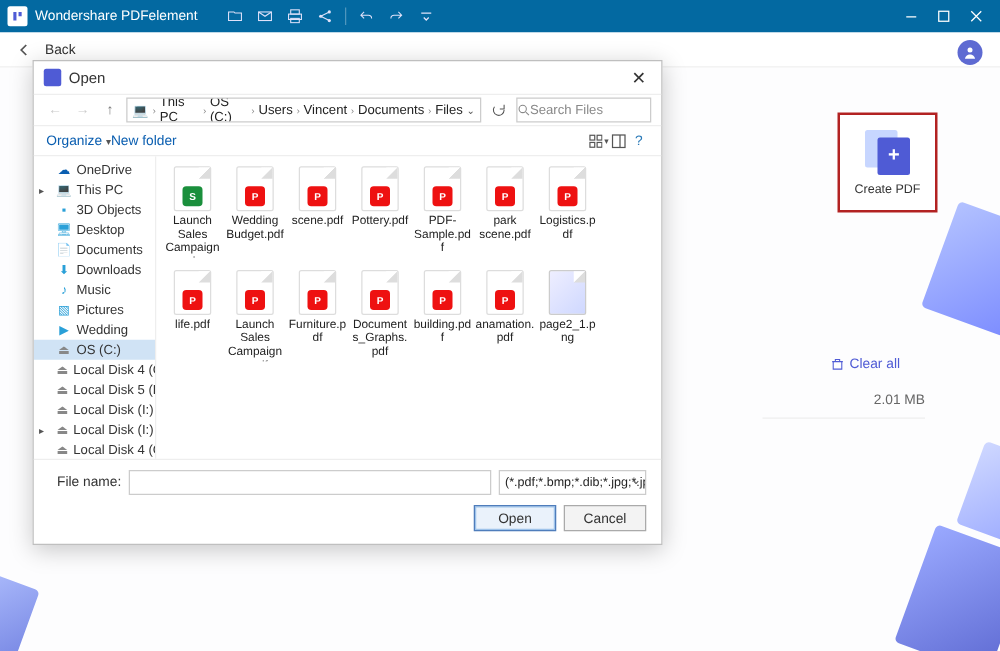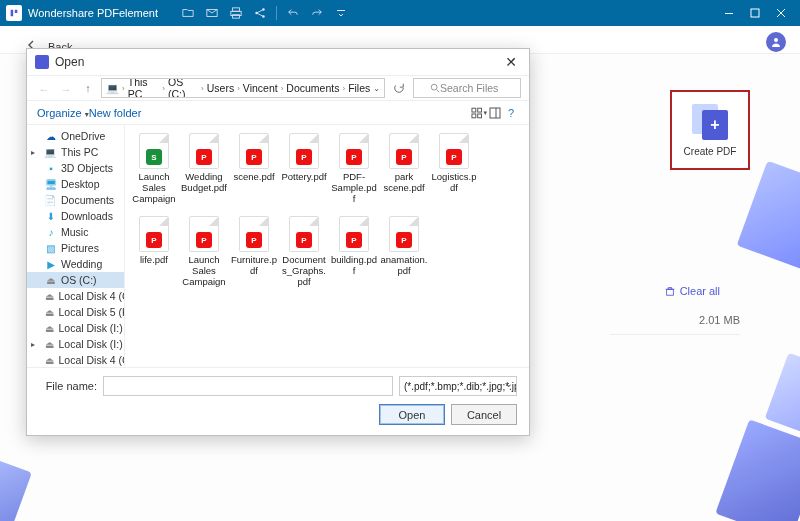--- a/index.html
+++ b/index.html
@@ -4,21 +4,21 @@
 <style>
 *{box-sizing:border-box;margin:0;padding:0;font-family:"Segoe UI",Arial,sans-serif}
 body{width:800px;height:521px;background:#fdfdfe;position:relative;overflow:hidden;font-size:11px;color:#333}
 .titlebar{height:26px;background:#0369a1;display:flex;align-items:center;padding:0 6px;color:#fff;font-size:11px}
 .titlebar .logo{width:16px;height:16px;background:#fff;border-radius:2px;display:flex;align-items:center;justify-content:center;margin-right:6px}
 .titlebar .logo svg{width:10px;height:10px}
 .tb-ico{width:18px;height:18px;display:flex;align-items:center;justify-content:center;margin:0 3px;cursor:pointer;color:#e0e2fa}
 .tb-sep{width:1px;height:14px;background:rgba(255,255,255,.3);margin:0 4px}
 .tb-spacer{flex:1}
 .win-btn{width:26px;height:26px;display:flex;align-items:center;justify-content:center;cursor:pointer;color:#fff}
-.backbar{height:28px;display:flex;align-items:flex-end;padding:0 24px;background:#fff;border-bottom:1px solid #f0f0f0}
+.backbar{height:28px;display:flex;align-items:center;padding:0 12px;background:#fff;border-bottom:1px solid #f0f0f0}
 .back-arrow{width:16px;height:16px;display:flex;align-items:center;justify-content:center;margin-right:8px;color:#555;cursor:pointer}
 .avatar{position:absolute;top:32px;right:14px;width:20px;height:20px;border-radius:50%;background:#5e6ad2;display:flex;align-items:center;justify-content:center;color:#fff}
 .main-right{position:absolute;top:90px;right:50px;display:flex;flex-direction:column;align-items:center}
 .create-card{width:80px;height:80px;border:2px solid #b22222;display:flex;flex-direction:column;align-items:center;justify-content:center;gap:6px;cursor:pointer;background:#fff}
 .create-icon{width:36px;height:36px;position:relative}
 .create-icon .back{position:absolute;width:26px;height:30px;background:#c7d6ff;left:0;top:0;border-radius:2px}
 .create-icon .front{position:absolute;width:26px;height:30px;background:#4f5bd5;right:0;bottom:0;border-radius:2px;display:flex;align-items:center;justify-content:center;color:#fff;font-size:16px;font-weight:bold}
 .create-label{font-size:10px;color:#333}
 .clear-all{position:absolute;top:285px;right:80px;color:#4f5bd5;font-size:11px;display:flex;align-items:center;gap:4px;cursor:pointer}
 .clear-all svg{width:12px;height:12px}
@@ -34,21 +34,21 @@
 .dlg-head{height:26px;display:flex;align-items:center;padding:0 8px;font-size:12px;color:#333}
 .dlg-head .ico{width:14px;height:14px;background:#4f5bd5;border-radius:2px;margin-right:6px}
 .dlg-close{margin-left:auto;width:20px;height:20px;display:flex;align-items:center;justify-content:center;cursor:pointer;font-size:14px}
 .dlg-nav{height:26px;display:flex;align-items:center;gap:4px;padding:0 8px;border-top:1px solid #eee;border-bottom:1px solid #eee}
 .nav-arrow{width:18px;height:18px;display:flex;align-items:center;justify-content:center;color:#777;cursor:pointer}
 .nav-arrow.disabled{color:#ccc}
 .breadcrumb{flex:1;height:20px;border:1px solid #ccc;display:flex;align-items:center;padding:0 4px;font-size:10.5px;gap:3px;color:#222;overflow:hidden}
 .breadcrumb .sep{color:#888;font-size:8px}
 .bc-drop{color:#555;font-size:8px;margin-left:auto;cursor:pointer}
 .refresh{width:20px;height:20px;display:flex;align-items:center;justify-content:center;cursor:pointer;color:#555}
-.search{width:108px;height:20px;border:1px solid #ccc;display:flex;align-items:center;padding:0 16px;color:#888;font-size:10.5px;gap:0}
+.search{width:108px;height:20px;border:1px solid #ccc;display:flex;align-items:center;padding:0 0;color:#888;font-size:10.5px;gap:0}
 .dlg-toolbar{height:24px;display:flex;align-items:center;padding:0 10px;font-size:11px;color:#0a5eb0;border-bottom:1px solid #eee;}
 .dlg-toolbar .spacer{flex:1}
 .tb-small-ico{width:16px;height:16px;display:flex;align-items:center;justify-content:center;color:#555;cursor:pointer}
 .dlg-body{flex:1;display:flex;overflow:hidden}
 .tree{width:98px;border-right:1px solid #eee;overflow:auto;padding:3px 0;font-size:10.5px}
 .tree-item{padding:2px 6px 2px 18px;display:flex;align-items:center;gap:4px;cursor:pointer;position:relative;white-space:nowrap}
 .tree-item.hl{background:#d0e3f5}
 .tree-item .ti-ico{width:12px;height:12px;display:flex;align-items:center;justify-content:center;font-size:10px}
 .tree-item .chevron{position:absolute;left:4px;font-size:8px;color:#555}
 .file-grid{flex:1;overflow:auto;padding:6px 4px;display:flex;flex-wrap:wrap;align-content:flex-start}
@@ -381,20 +381,24 @@
             <div class="badge">P</div>
           </div>
           <div class="file-name">building.pdf</div>
         </div>
         <div class="file-item">
           <div class="file-icon pdf">
             <div class="badge">P</div>
           </div>
           <div class="file-name">anamation.pdf</div>
         </div>
+        <div class="file-item">
+          <div class="file-icon png"></div>
+          <div class="file-name">page2_1.png</div>
+        </div>
       </div>
   </div>
   <div class="dlg-footer">
     <div class="fn-row">
       <span class="fn-label">File name:</span>
       <input class="fn-input" value="" style="">
       <div class="filter-select">
           <span>(*.pdf;*.bmp;*.dib;*.jpg;*.jpeg;*.jp</span>
         </div>
     </div>

